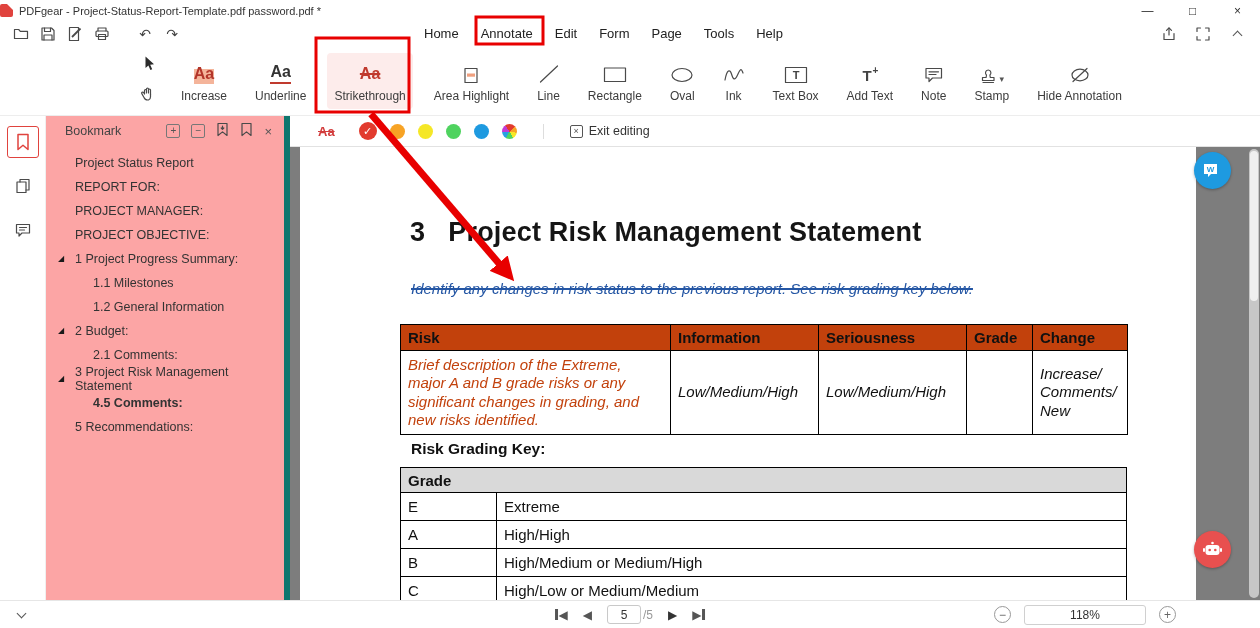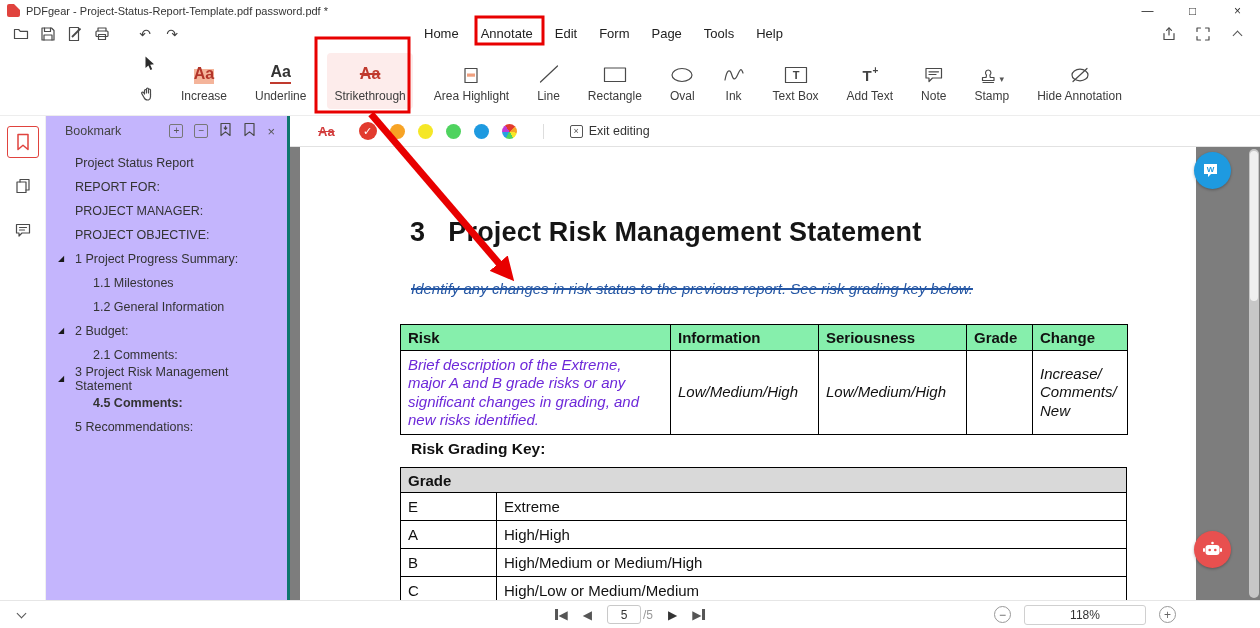--- a/index.html
+++ b/index.html
@@ -1,21 +1,21 @@
 <!DOCTYPE html>
 <html><head>
 <meta charset="utf-8">
 <style>
 *{box-sizing:border-box;margin:0;padding:0}
 html,body{width:1260px;height:628px;overflow:hidden}
 body{font-family:"Liberation Sans","DejaVu Sans",sans-serif;background:#fff;cursor:default}
 .app{position:relative;width:1260px;height:628px;display:flex;flex-direction:column;background:#fff}
 
 
-.titlebar{flex:0 0 21px;display:flex;align-items:center;padding-left:7px;font-size:11px;color:#333;background:#fff}
+.titlebar{flex:0 0 21px;display:flex;align-items:center;font-size:11px;color:#333;background:#fff}
 .logo{width:13px;height:13px;border-radius:2px;background:#e0433e;position:relative;margin-right:6px;flex:0 0 auto}
 .logo::after{content:"";position:absolute;right:0;top:0;border:3px solid #fff;border-left-color:transparent;border-bottom-color:transparent}
 .win-controls{margin-left:auto;display:flex;height:100%}
 .win-btn{width:45px;display:flex;align-items:center;justify-content:center;font-size:12px;color:#333}
 
 
 .menubar{flex:0 0 25px;display:flex;align-items:center;position:relative;background:#fff}
 .quickbar{display:flex;align-items:center;gap:9px;padding-left:12px}
 .qbtn{width:18px;height:18px;display:flex;align-items:center;justify-content:center}
 .glyph-btn{font-size:14px;color:#444;line-height:1}
@@ -38,21 +38,21 @@
 .aa-ul{color:#333;border-bottom:2px solid #c03a2e}
 .aa-st{color:#c03a2e;text-decoration:line-through;text-decoration-thickness:2px}
 .stamp-caret{font-size:9px;color:#555;margin-left:3px}
 .oi *{stroke:#4a4a4a;fill:none;stroke-width:1.2px;stroke-linecap:round;stroke-linejoin:round}
 
 
 .content{flex:1;display:flex;min-height:0}
 .iconstrip{flex:0 0 46px;background:#fff;display:flex;flex-direction:column;align-items:center;padding-top:10px;gap:12px;border-right:1px solid #f0f0f0}
 .strip-btn{width:32px;height:32px;display:flex;align-items:center;justify-content:center;border-radius:3px;border:1px solid transparent}
 .strip-btn.active{border-color:#e0433e}
-.bookmark-panel{flex:0 0 244px;background:#c4b5fd;display:flex;flex-direction:column;border-right:3px solid #0f766e}
+.bookmark-panel{flex:0 0 244px;background:#fca5a5;display:flex;flex-direction:column;border-right:6px solid #0f766e}
 .panel-header{flex:0 0 30px;display:flex;align-items:center;padding:0 12px 0 19px;font-size:12.5px;color:#444}
 .ph-icons{margin-left:auto;display:flex;align-items:center;gap:11px}
 .ph-box{width:14px;height:14px;border:1px solid #777;border-radius:2px;display:flex;align-items:center;justify-content:center;font-size:10px;color:#555;line-height:1}
 .ph-x{font-size:13px;color:#555;line-height:1}
 .bm-list{flex:1;overflow:hidden;padding-top:5px}
 .bm-item{height:24px;display:flex;align-items:center;padding-left:29px;font-size:12.5px;color:#333;position:relative}
 .bm-item.child{padding-left:47px}
 .bm-item.bold{font-weight:bold}
 .bm-item .tri{position:absolute;left:12px;top:50%;transform:translateY(-54%);font-size:8px;color:#1a1a1a}
 
@@ -69,23 +69,23 @@
 .exit-box{width:13px;height:13px;border:1px solid #555;border-radius:2px;font-size:9px;display:flex;align-items:center;justify-content:center;color:#555;line-height:1}
 .canvas{flex:1;position:relative;background:#7d7d7d;overflow:hidden}
 .page{position:absolute;left:10px;top:0;width:896px;height:100%;background:#fff;color:#111}
 
 
 .doc-heading{position:absolute;left:110px;top:70px;font-size:27px;font-weight:bold;letter-spacing:.2px;color:#151515;display:flex}
 .doc-heading .num{margin-right:23px}
 .doc-instruction{position:absolute;left:111px;top:133px;font-size:15px;font-style:italic;color:#2456a4;text-decoration:line-through;text-decoration-thickness:1.5px}
 .risk-table{position:absolute;left:100px;top:177px;border-collapse:collapse;font-size:15px;table-layout:fixed;width:727px}
 .risk-table th,.risk-table td{border:1px solid #000}
-.risk-table th{background:#86efac;text-align:left;padding:3px 7px;height:26px;font-size:15px}
+.risk-table th{background:#c2410c;text-align:left;padding:3px 7px;height:26px;font-size:15px}
 .risk-table td{padding:5px 7px;font-style:italic;vertical-align:middle;line-height:1.22}
-td.risk-desc{color:#6d28d9;vertical-align:top}
+td.risk-desc{color:#c2410c;vertical-align:top}
 .grading-title{position:absolute;left:111px;top:293px;font-size:15.5px;font-weight:bold}
 .grading-table{position:absolute;left:100px;top:320px;border-collapse:collapse;font-size:15px;table-layout:fixed;width:727px}
 .grading-table td{border:1px solid #000;padding:4px 7px;height:28px}
 .grading-table tr.hdr td{background:#d9d9d9;font-weight:bold;height:25px;padding:3px 7px}
 
 .float-btn{position:absolute;width:37px;height:37px;border-radius:50%;display:flex;align-items:center;justify-content:center;box-shadow:0 1px 3px rgba(0,0,0,.3)}
 .translate-btn{right:29px;top:5px;background:#1e9ae0}
 .robot-btn{right:29px;top:384px;background:#e8504f}
 .scrollbar{position:absolute;right:1px;top:2px;width:10px;height:calc(100% - 4px);background:#c7c7c7;border-radius:5px}
 .scroll-thumb{position:absolute;left:1px;top:2px;width:8px;height:150px;background:#efefef;border-radius:4px}

